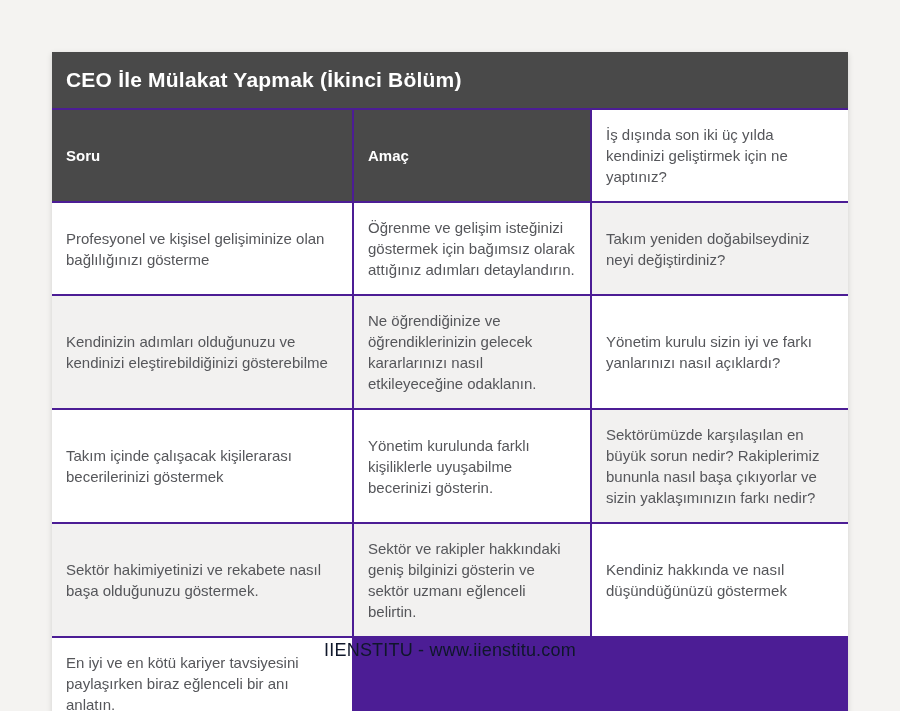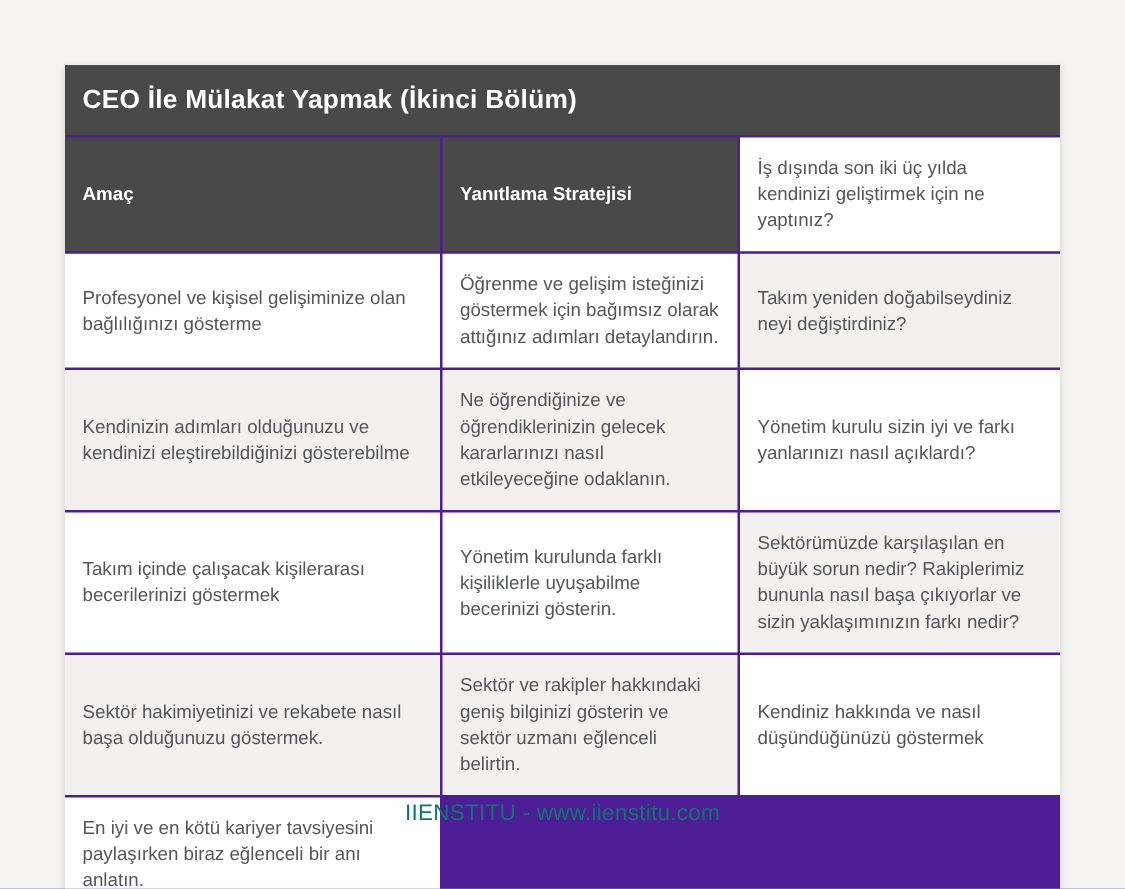--- a/index.html
+++ b/index.html
@@ -58,34 +58,34 @@
   .r-odd  { background: #ffffff; }
   .r-even { background: #f2f1f0; }
   .footer {
     position: absolute;
     left: 0;
     top: 638px;
     width: 100%;
     text-align: center;
     font-size: 18px;
     line-height: 24px;
-    color: #0f766e;
+    color: #0f172a;
     letter-spacing: 0.2px;
   }
 </style>
 </head>
 <body>
 
 <div class="card">
   <div class="title-bar">CEO İle Mülakat Yapmak (İkinci Bölüm)</div>
 
   <div class="grid">
 
+    <div class="hcell">Soru</div>
     <div class="hcell">Amaç</div>
-    <div class="hcell">Yanıtlama Stratejisi</div>
 
     <div class="cell r-odd">İş dışında son iki üç yılda kendinizi geliştirmek için ne yaptınız?</div>
     <div class="cell r-odd">Profesyonel ve kişisel gelişiminize olan bağlılığınızı gösterme</div>
     <div class="cell r-odd">Öğrenme ve gelişim isteğinizi göstermek için bağımsız olarak attığınız adımları detaylandırın.</div>
 
     <div class="cell r-even">Takım yeniden doğabilseydiniz neyi değiştirdiniz?</div>
     <div class="cell r-even">Kendinizin adımları olduğunuzu ve kendinizi eleştirebildiğinizi gösterebilme</div>
     <div class="cell r-even">Ne öğrendiğinize ve öğrendiklerinizin gelecek kararlarınızı nasıl etkileyeceğine odaklanın.</div>
 
     <div class="cell r-odd">Yönetim kurulu sizin iyi ve farkı yanlarınızı nasıl açıklardı?</div>

